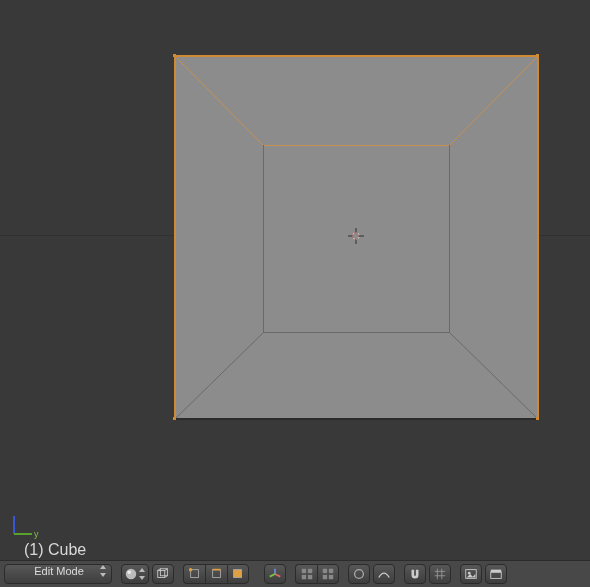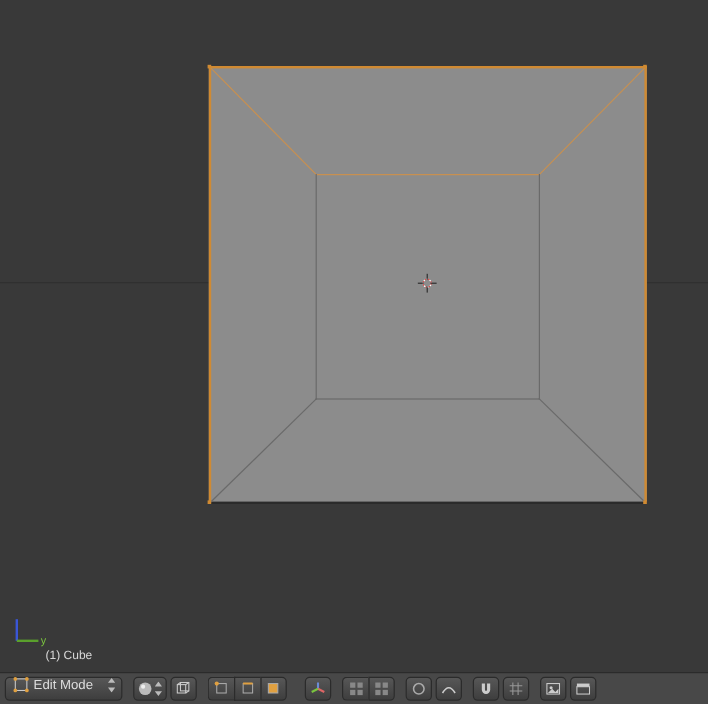--- a/index.html
+++ b/index.html
@@ -45,23 +45,23 @@
 
   .axis {
     position: absolute;
     left: 10px; top: 510px;
     width: 30px; height: 30px;
     pointer-events: none;
   }
 
   .object-label {
     position: absolute;
-    left: 38px; top: 541px;
+    left: 24px; top: 541px;
     color: #d8d8d8;
-    font-size: 10px;
+    font-size: 16px;
   }
 
   .header-bar {
     position: absolute;
     left: 0; bottom: 0;
     width: 590px; height: 27px;
     background: #484848;
     border-top: 1px solid #2b2b2b;
     display: flex;
     align-items: center;
@@ -75,24 +75,25 @@
     border-radius: 4px;
     display: flex;
     align-items: center;
     justify-content: center;
     color: #ddd;
     font-size: 11px;
     cursor: pointer;
   }
   .btn.icon { width: 22px; min-width: 22px; padding: 0; }
   .mode-dd {
-    width: 98px;
+    width: 108px;
     padding: 0 4px 6px 6px;
     justify-content: flex-start;
     position: relative;
+    flex-direction: column;
   }
   .mode-dd .caret {
     position: absolute; right: 4px; color: #aaa;
   }
   .sphere-dd {
     width: 28px;
     padding: 0 2px;
     background: linear-gradient(#575757,#3e3e3e);
   }
   .pill-group { display: flex; }

